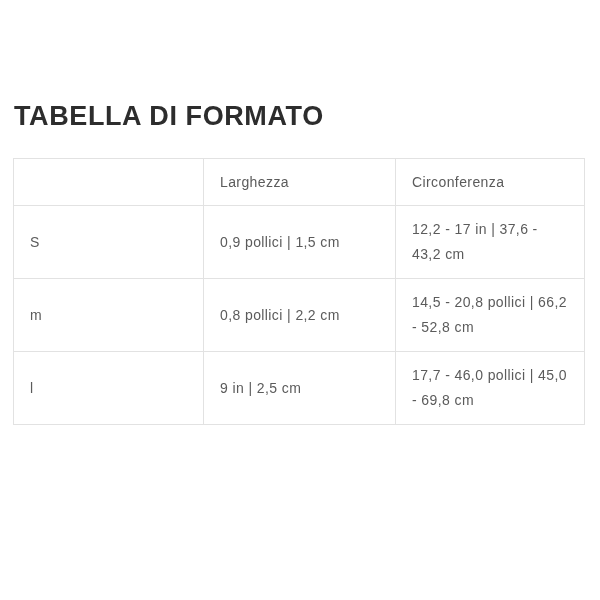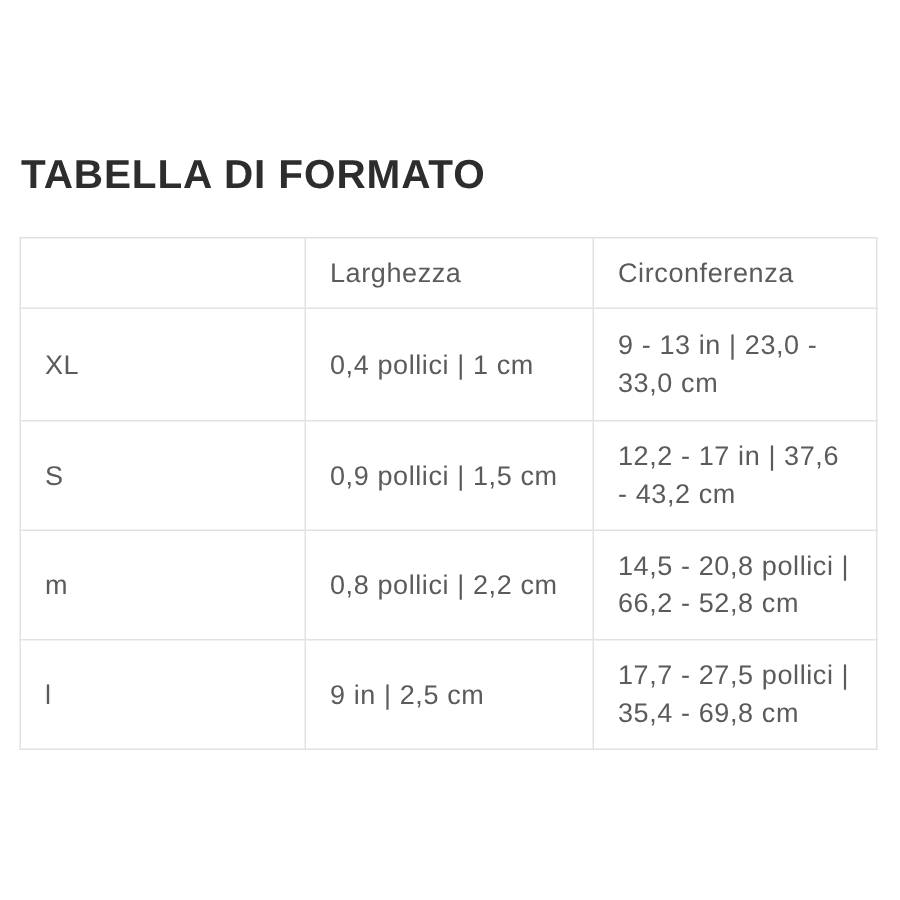--- a/index.html
+++ b/index.html
@@ -34,21 +34,21 @@
     width: 571px;
     border-collapse: collapse;
     table-layout: fixed;
   }
   .size-table col.c1 { width: 190px; }
   .size-table col.c2 { width: 192px; }
   .size-table col.c3 { width: 189px; }
   .size-table th,
   .size-table td {
     border: 1px solid #e2e2e2;
-    font-size: 18px;
+    font-size: 14px;
     font-weight: 400;
     color: #5b5b5b;
     text-align: left;
     vertical-align: middle;
     padding: 0 16px;
     letter-spacing: 0.4px;
     line-height: 25px;
     background: #ffffff;
   }
   .size-table thead tr { height: 47px; }
@@ -69,36 +69,31 @@
         <col class="c3">
     </colgroup>
     <thead>
       <tr>
         <th></th>
         <th>Larghezza</th>
         <th>Circonferenza</th>
       </tr>
     </thead>
     <tbody>
-      <tr class="row-xl">
-        <td>XL</td>
-        <td>0,4 pollici | 1 cm</td>
-        <td>9 - 13 in | 23,0 - 33,0 cm</td>
-      </tr>
       <tr>
         <td>S</td>
         <td>0,9 pollici | 1,5 cm</td>
         <td>12,2 - 17 in | 37,6 - 43,2 cm</td>
       </tr>
       <tr>
         <td>m</td>
         <td>0,8 pollici | 2,2 cm</td>
         <td>14,5 - 20,8 pollici | 66,2 - 52,8 cm</td>
       </tr>
       <tr>
         <td>l</td>
         <td>9 in | 2,5 cm</td>
-        <td>17,7 - 27,5 pollici | 35,4 - 69,8 cm</td>
+        <td>17,7 - 46,0 pollici | 45,0 - 69,8 cm</td>
       </tr>
     </tbody>
   </table>
 
 </div>
 
 </body></html>

